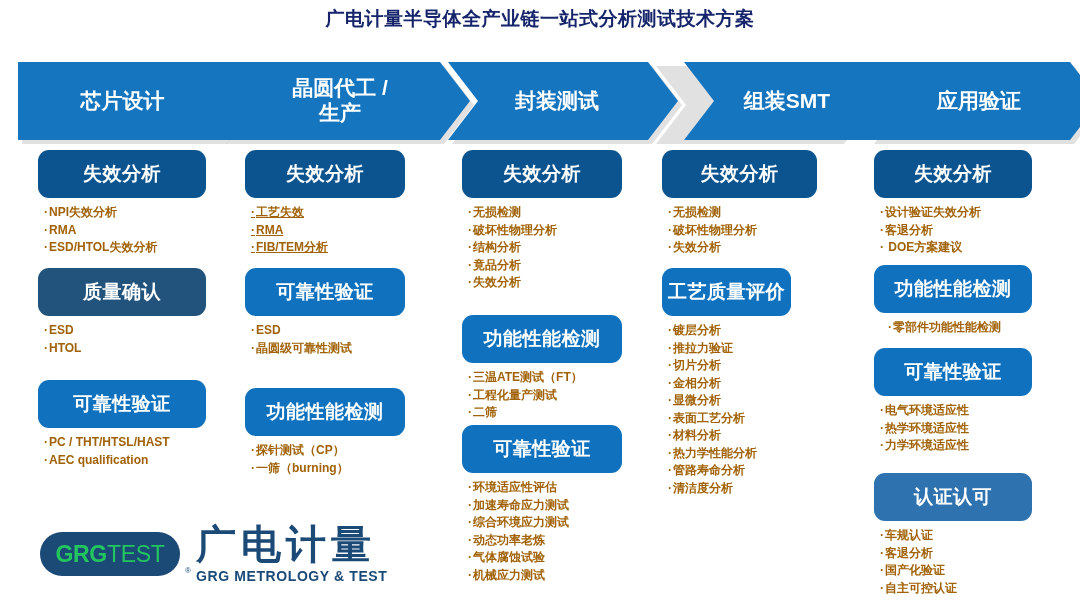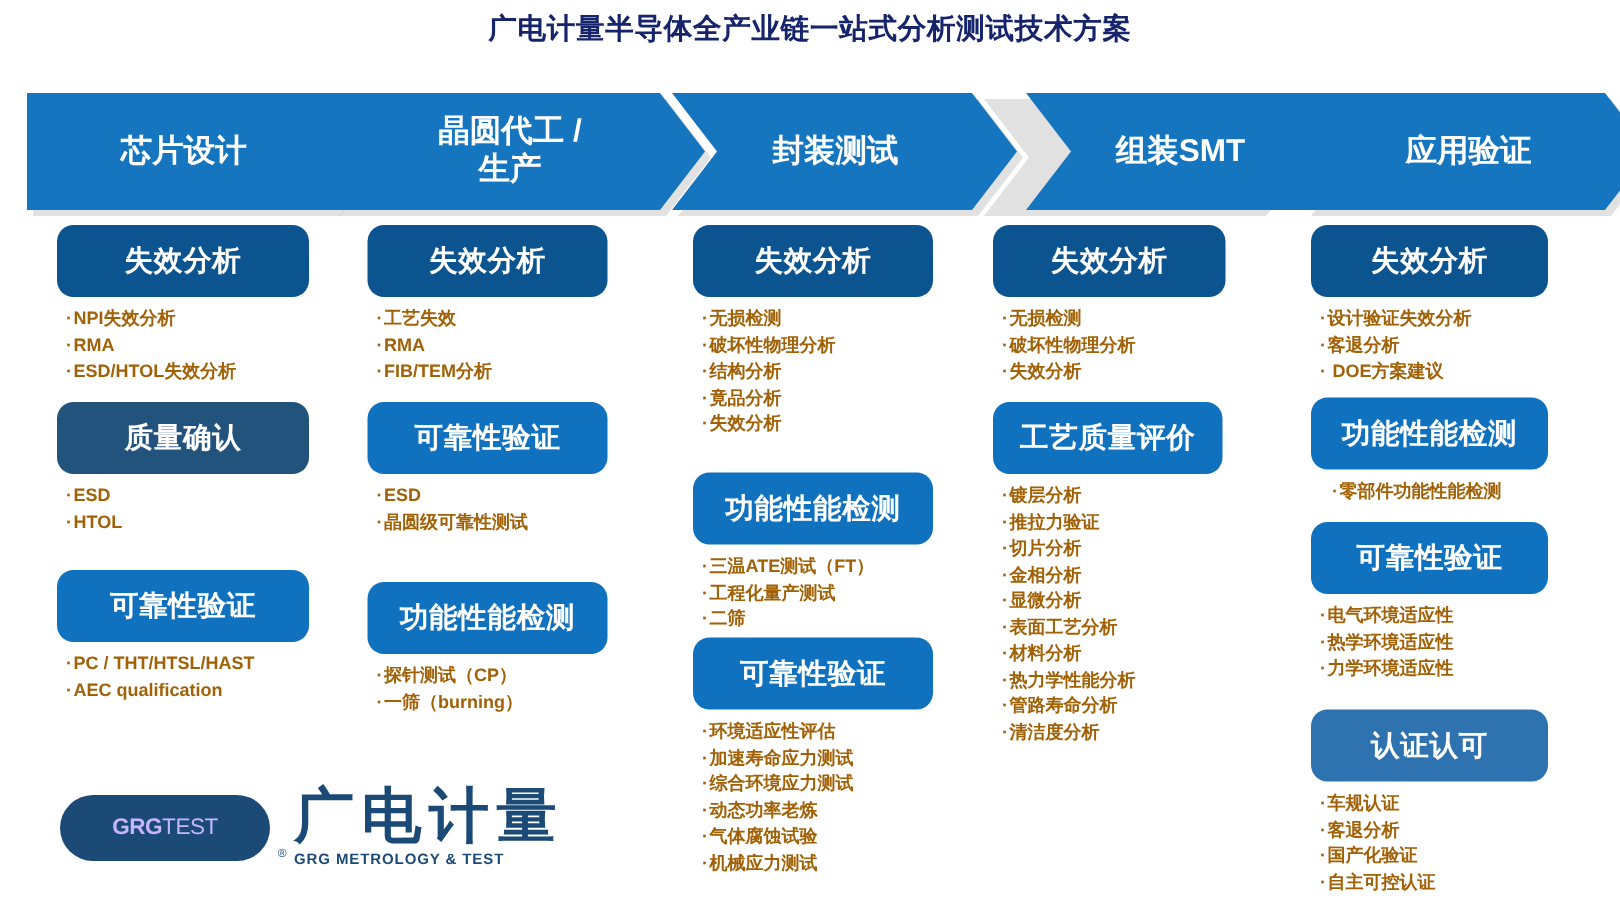--- a/index.html
+++ b/index.html
@@ -73,36 +73,36 @@
     display:flex;align-items:center;
   }
   #logo-pill{
     background:#1B4A77;
     border-radius:22px;
     width:140px;height:44px;
     display:flex;align-items:center;justify-content:center;
     position:relative;
   }
   #logo-pill-text{
-    color:#c4b5fd;font-size:15px;font-weight:bold;letter-spacing:-0.3px;
+    color:#22c55e;font-size:23px;font-weight:bold;letter-spacing:-0.3px;
   }
   #logo-pill-text .lite{font-weight:normal;}
   #logo-reg{
     position:absolute;right:-11px;bottom:1px;
     color:#1B4A77;font-size:8px;
   }
   #logo-cn{
     margin-left:16px;
   }
   #logo-cn-main{
     color:#1B4A77;font-size:40px;font-weight:bold;letter-spacing:5px;
     line-height:1.0;
   }
   #logo-cn-sub{
-    color:#1B4A77;font-size:10px;font-weight:bold;letter-spacing:0.6px;
+    color:#1B4A77;font-size:14px;font-weight:bold;letter-spacing:0.6px;
     margin-top:4px;
   }
 </style>
 </head>
 <body>
 
 <div id="slide-title">广电计量半导体全产业链一站式分析测试技术方案</div>
 
 <div id="chevron-band">
     <div class="chev-shadow" style="left: 22px; width: 235px; top: 4px; clip-path: polygon(0px 0px, calc(100% - 30px) 0px, 100% 50%, calc(100% - 30px) 100%, 0px 100%);"></div>
@@ -154,21 +154,21 @@
       </div>
       <ul class="bullets" style="margin-top: 6px; padding-left: 6px;">
         <li>PC / THT/HTSL/HAST</li>
         <li>AEC qualification</li>
       </ul>
     </div>
     <div class="column" style="left: 245px; top: 150px; width: 160px;">
       <div class="pill tall" style="background: rgb(12, 84, 144); width: 160px;">
         <span>失效分析</span>
       </div>
-      <ul class="bullets" style="margin-top: 6px; padding-left: 6px;">
+      <ul class="bullets" style="margin-top: 6px; padding-left: 6px; text-decoration: underline;">
         <li>工艺失效</li>
         <li>RMA</li>
         <li>FIB/TEM分析</li>
       </ul>
     </div>
     <div class="column" style="left: 245px; top: 268px; width: 160px;">
       <div class="pill tall" style="background: rgb(16, 114, 191); width: 160px;">
         <span>可靠性验证</span>
       </div>
       <ul class="bullets" style="margin-top: 6px; padding-left: 6px;">
@@ -224,21 +224,21 @@
       <div class="pill tall" style="background: rgb(12, 84, 144); width: 155px;">
         <span>失效分析</span>
       </div>
       <ul class="bullets" style="margin-top: 6px; padding-left: 6px;">
         <li>无损检测</li>
         <li>破坏性物理分析</li>
         <li>失效分析</li>
       </ul>
     </div>
     <div class="column" style="left: 662px; top: 268px; width: 155px;">
-      <div class="pill tall" style="background: rgb(16, 114, 191); width: 153px;">
+      <div class="pill tall" style="background: rgb(16, 114, 191); width: 129px;">
         <span>工艺质量评价</span>
       </div>
       <ul class="bullets" style="margin-top: 6px; padding-left: 6px;">
         <li>镀层分析</li>
         <li>推拉力验证</li>
         <li>切片分析</li>
         <li>金相分析</li>
         <li>显微分析</li>
         <li>表面工艺分析</li>
         <li>材料分析</li>

